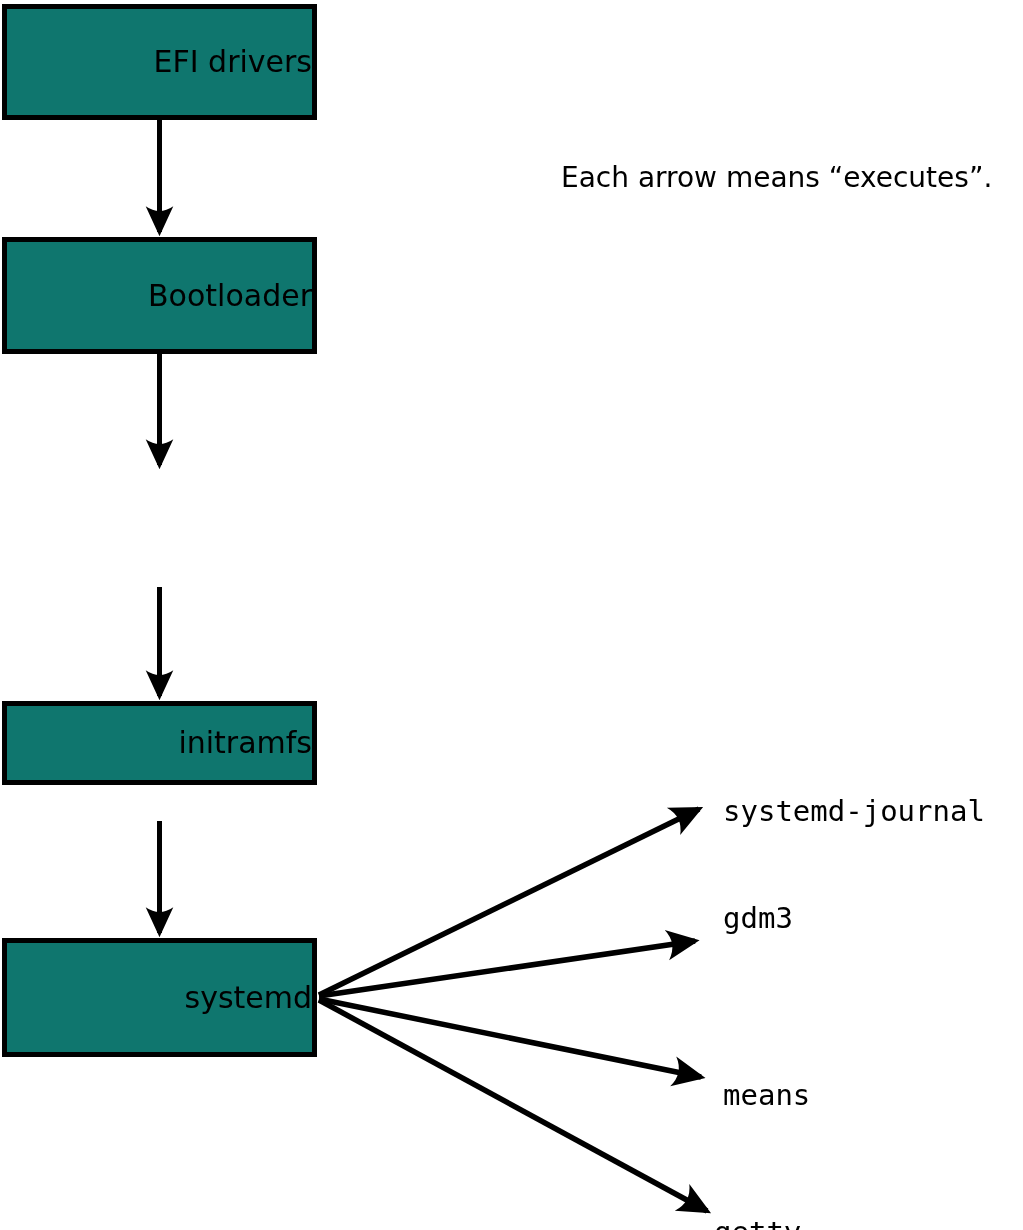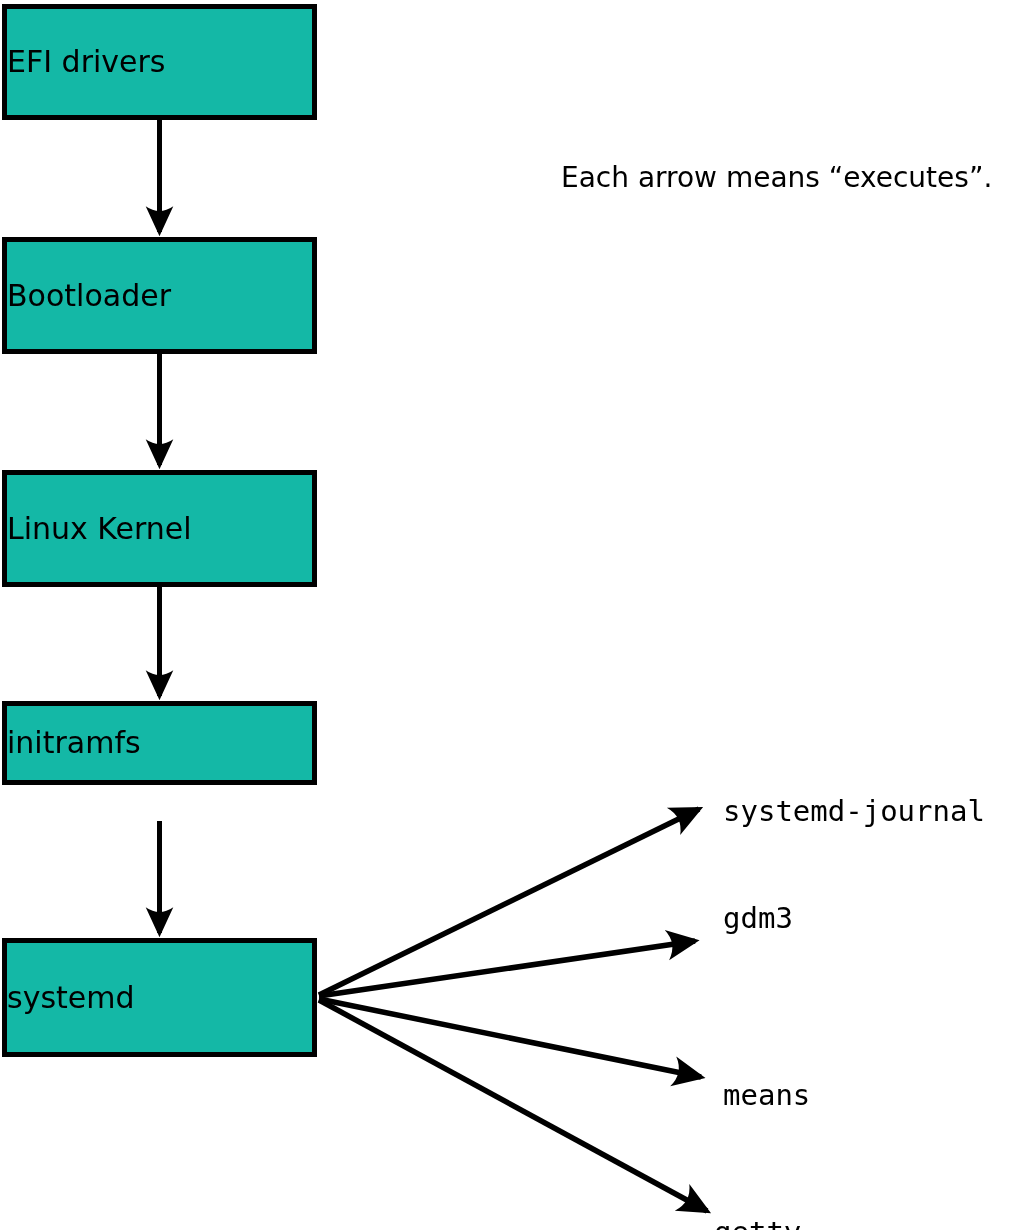--- a/index.html
+++ b/index.html
@@ -22,24 +22,24 @@
     top: 0;
     width: 1023px;
     height: 1230px;
   }
   .flow-box {
     position: absolute;
     left: 2px;
     width: 315px;
     box-sizing: border-box;
     border: 5px solid #000000;
-    background: #14b8a6;
+    background: #0f766e;
     display: flex;
     align-items: center;
-    justify-content: flex-start;
+    justify-content: flex-end;
     font-size: 30px;
     line-height: 1.2;
     white-space: nowrap;
   }
   .box-efi       { top: 4px;   height: 116px; }
   .box-boot      { top: 237px; height: 117px; }
   .box-kernel    { top: 470px; height: 117px; }
   .box-initramfs { top: 701px; height: 84px; }
   .box-systemd   { top: 938px; height: 119px; }
   .leaf-label {
@@ -95,23 +95,20 @@
       <line marker-end="url(#ah)" x1="319" y1="1000" x2="707" y2="1211"></line>
     </g>
   </svg>
 
   <div class="flow-box box-efi">
     <span>EFI drivers</span>
   </div>
   <div class="flow-box box-boot">
     <span>Bootloader</span>
   </div>
-  <div class="flow-box box-kernel">
-    <span>Linux Kernel</span>
-  </div>
   <div class="flow-box box-initramfs">
     <span>initramfs</span>
   </div>
   <div class="flow-box box-systemd">
     <span>systemd</span>
   </div>
 
   <div class="note">Each arrow means “executes”.</div>
 
   <div class="leaf-label leaf-journal">systemd-journal</div>

